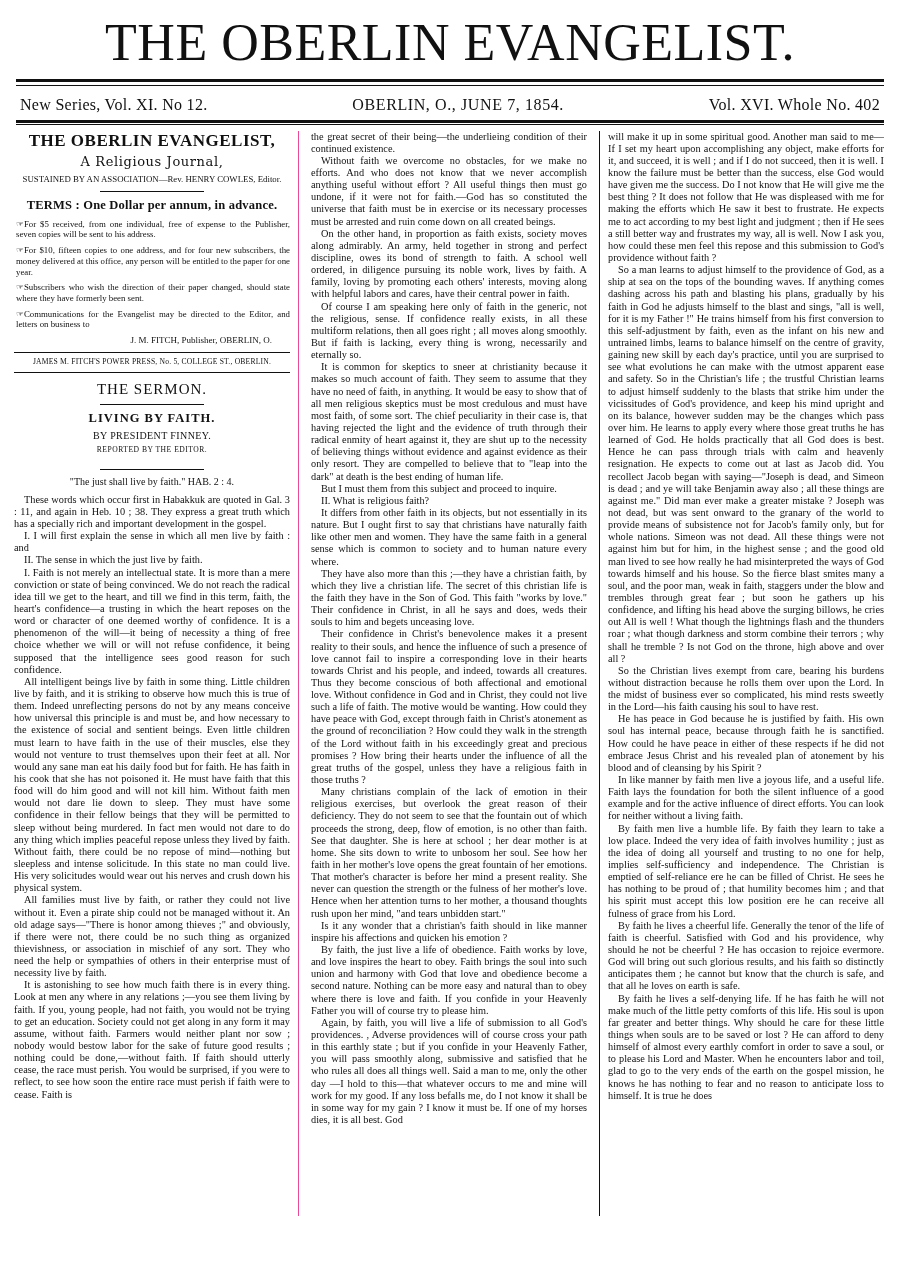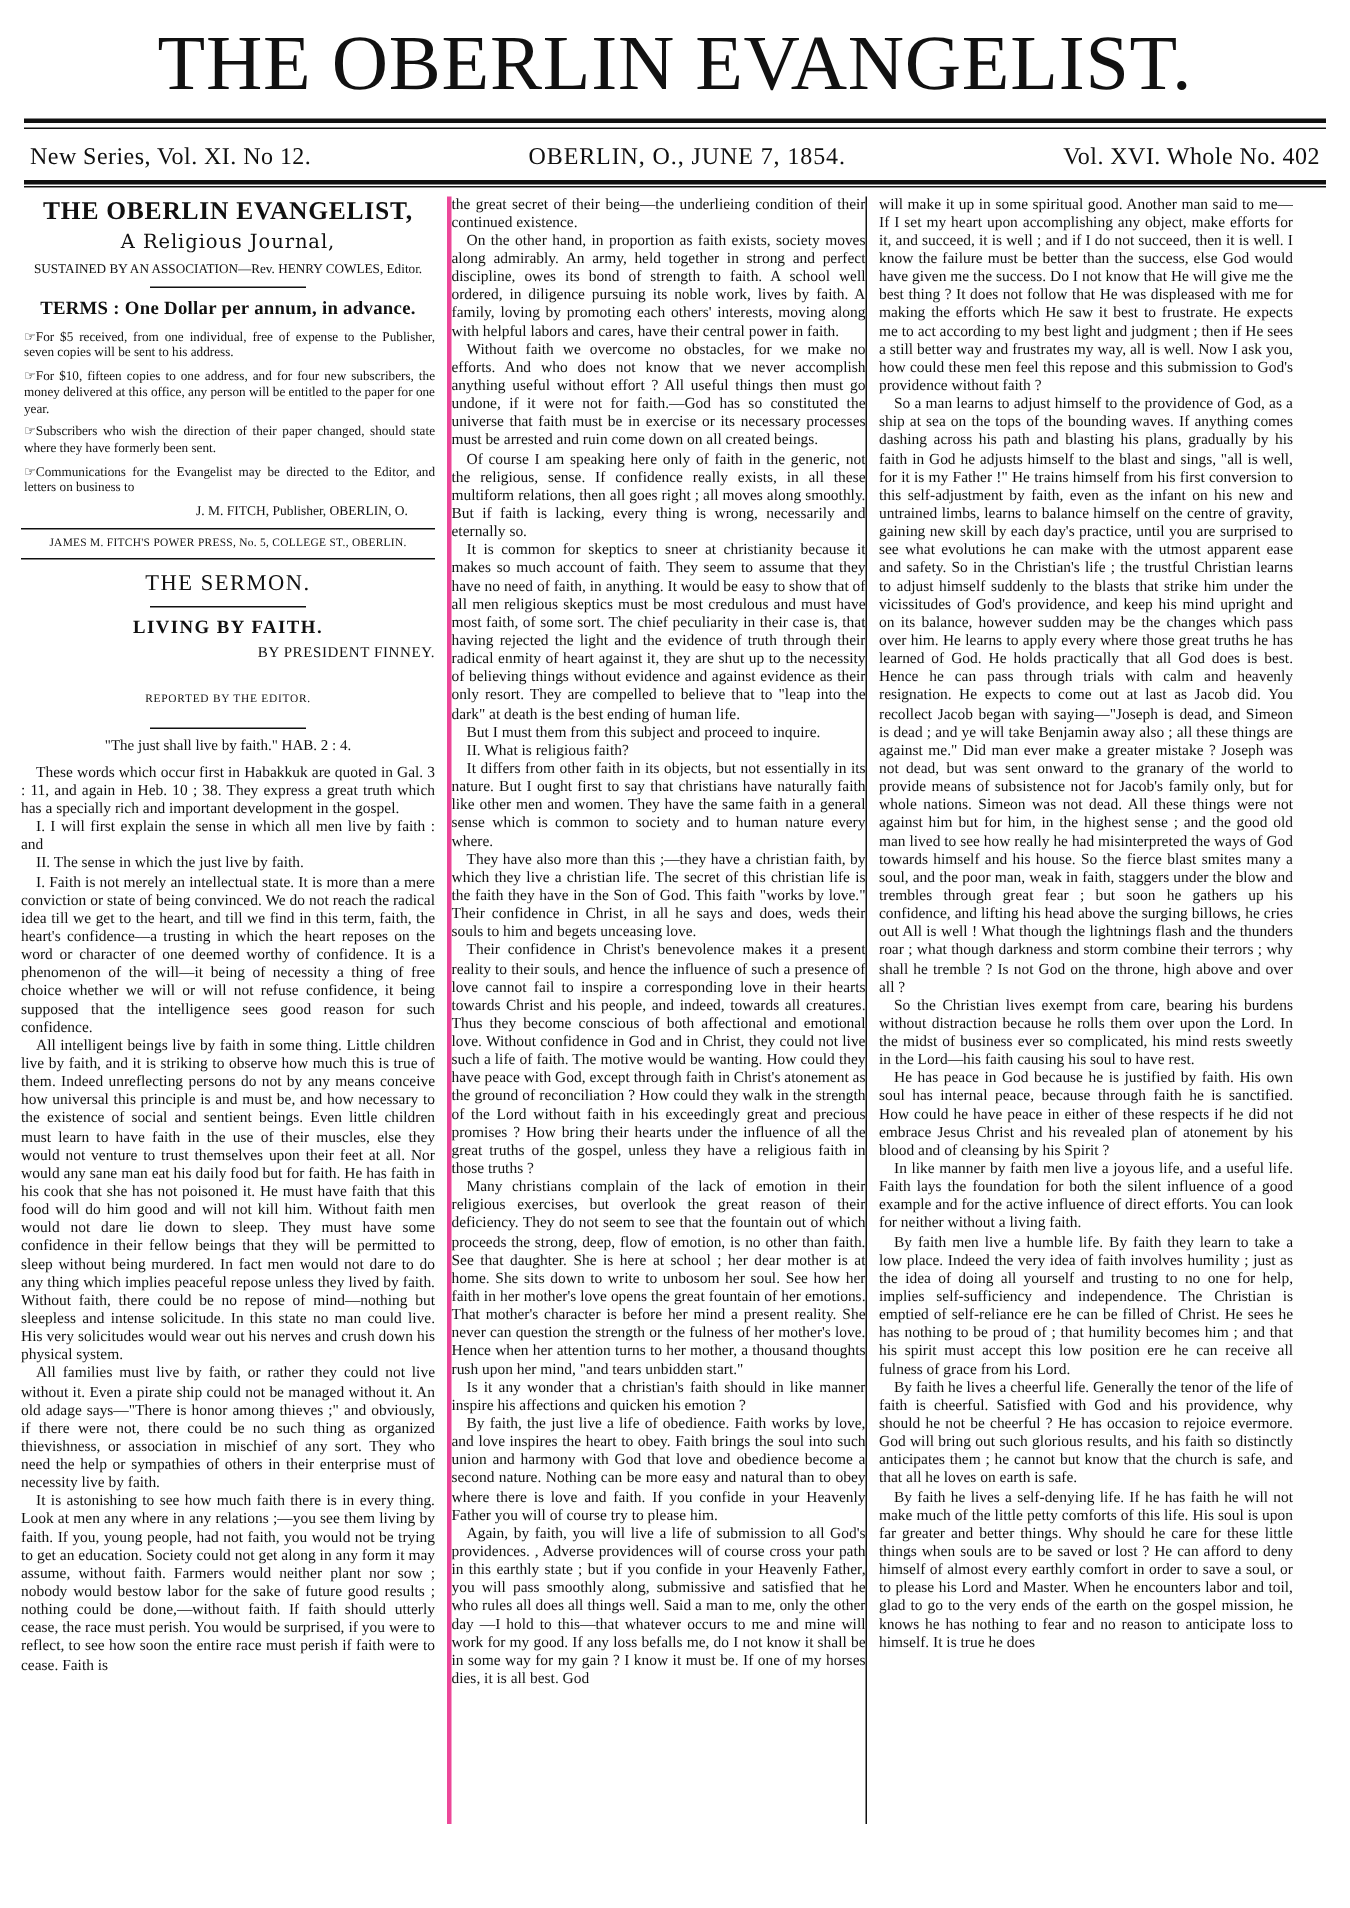--- a/index.html
+++ b/index.html
@@ -69,21 +69,21 @@
     height: 1085px;
   }
   .col {
     width: 276px;
     font-size: 10.3px;
     line-height: 1.18;
     text-align: justify;
     overflow: hidden;
   }
   .col.c1 { padding-right: 8px; }
-  .col.c2 { padding: 0 0; border-left: 3px solid #ec4899; border-right: 1px solid #111; }
+  .col.c2 { padding: 0 12px; border-left: 1px solid #ec4899; border-right: 1px solid #111; }
   .col.c3 { padding-left: 8px; }
   .col p {
     margin: 0;
     text-indent: 10px;
     hyphens: auto;
   }
   .col p.noindent { text-indent: 0; }
 
   
   .nameplate {
@@ -152,24 +152,24 @@
     margin: 8px 0 6px 0;
   }
   .sermon-title {
     text-align: center;
     font-weight: bold;
     font-size: 12.5px;
     letter-spacing: 1px;
     margin: 6px 0 4px 0;
   }
   .sermon-by {
-    text-align: right;
+    text-align: center;
     font-size: 10px;
     letter-spacing: 0.4px;
-    margin-bottom: 20px;
+    margin-bottom: 4px;
   }
   .sermon-rep {
     text-align: center;
     font-size: 7.6px;
     letter-spacing: 0.5px;
     margin-bottom: 14px;
   }
   .sermon-text {
     text-align: center;
     font-size: 10px;
@@ -233,22 +233,22 @@
       <p>I.  I will first explain the sense in which all men live by faith : and</p>
       <p>II.  The sense in which the just live by faith.</p>
       <p>I.  Faith is not merely an intellectual state.  It is more than a mere conviction or state of being convinced.  We do not reach the radical idea till we get to the heart, and till we find in this term, faith, the heart's confidence—a trusting in which the heart reposes on the word or character of one deemed worthy of confidence.  It is a phenomenon of the will—it being of necessity a thing of free choice whether we will or will not refuse confidence, it being supposed that the intelligence sees good reason for such confidence.</p>
       <p>All intelligent beings live by faith in some thing.  Little children live by faith, and it is striking to observe how much this is true of them.  Indeed unreflecting persons do not by any means conceive how universal this principle is and must be, and how necessary to the existence of social and sentient beings.  Even little children must learn to have faith in the use of their muscles, else they would not venture to trust themselves upon their feet at all.  Nor would any sane man eat his daily food but for faith.  He has faith in his cook that she has not poisoned it.  He must have faith that this food will do him good and will not kill him.  Without faith men would not dare lie down to sleep.  They must have some confidence in their fellow beings that they will be permitted to sleep without being murdered.  In fact men would not dare to do any thing which implies peaceful repose unless they lived by faith.  Without faith, there could be no repose of mind—nothing but sleepless and intense solicitude.  In this state no man could live.  His very solicitudes would wear out his nerves and crush down his physical system.</p>
       <p>All families must live by faith, or rather they could not live without it.  Even a pirate ship could not be managed without it.  An old adage says—"There is honor among thieves ;" and obviously, if there were not, there could be no such thing as organized thievishness, or association in mischief of any sort.  They who need the help or sympathies of others in their enterprise must of necessity live by faith.</p>
       <p>It is astonishing to see how much faith there is in every thing.  Look at men any where in any relations ;—you see them living by faith.  If you, young people, had not faith, you would not be trying to get an education.  Society could not get along in any form it may assume, without faith.  Farmers would neither plant nor sow ; nobody would bestow labor for the sake of future good results ; nothing could be done,—without faith.  If faith should utterly cease, the race must perish.  You would be surprised, if you were to reflect, to see how soon the entire race must perish if faith were to cease.  Faith is</p>
     </div>
 
     <div class="col c2">
       <p class="noindent">the great secret of their being—the underlieing condition of their continued existence.</p>
+      <p>Without faith we overcome no obstacles, for we make no efforts.  And who does not know that we never accomplish anything useful without effort ?  All useful things then must go undone, if it were not for faith.—God has so constituted the universe that faith must be in exercise or its necessary processes must be arrested and ruin come down on all created beings.</p>
       <p>On the other hand, in proportion as faith exists, society moves along admirably.  An army, held together in strong and perfect discipline, owes its bond of strength to faith.  A school well ordered, in diligence pursuing its noble work, lives by faith.  A family, loving by promoting each others' interests, moving along with helpful labors and cares, have their central power in faith.</p>
-      <p>Without faith we overcome no obstacles, for we make no efforts.  And who does not know that we never accomplish anything useful without effort ?  All useful things then must go undone, if it were not for faith.—God has so constituted the universe that faith must be in exercise or its necessary processes must be arrested and ruin come down on all created beings.</p>
       <p>Of course I am speaking here only of faith in the generic, not the religious, sense.  If confidence really exists, in all these multiform relations, then all goes right ; all moves along smoothly.  But if faith is lacking, every thing is wrong, necessarily and eternally so.</p>
       <p>It is common for skeptics to sneer at christianity because it makes so much account of faith.  They seem to assume that they have no need of faith, in anything.  It would be easy to show that of all men religious skeptics must be most credulous and must have most faith, of some sort.  The chief peculiarity in their case is, that having rejected the light and the evidence of truth through their radical enmity of heart against it, they are shut up to the necessity of believing things without evidence and against evidence as their only resort.  They are compelled to believe that to "leap into the dark" at death is the best ending of human life.</p>
       <p>But I must them from this subject and proceed to inquire.</p>
       <p>II.   What is religious faith?</p>
       <p>It differs from other faith in its objects, but not essentially in its nature.  But I ought first to say that christians have naturally faith like other men and women.  They have the same faith in a general sense which is common to society and to human nature every where.</p>
       <p>They have also more than this ;—they have a christian faith, by which they live a christian life.  The secret of this christian life is the faith they have in the Son of God.  This faith "works by love."  Their confidence in Christ, in all he says and does, weds their souls to him and begets unceasing love.</p>
       <p>Their confidence in Christ's benevolence makes it a present reality to their souls, and hence the influence of such a presence of love cannot fail to inspire a corresponding love in their hearts towards Christ and his people, and indeed, towards all creatures.  Thus they become conscious of both affectional and emotional love.  Without confidence in God and in Christ, they could not live such a life of faith.  The motive would be wanting.  How could they have peace with God, except through faith in Christ's atonement as the ground of reconciliation ?  How could they walk in the strength of the Lord without faith in his exceedingly great and precious promises ?  How bring their hearts under the influence of all the great truths of the gospel, unless they have a religious faith in those truths ?</p>
       <p>Many christians complain of the lack of emotion in their religious exercises, but overlook the great reason of their deficiency.  They do not seem to see that the fountain out of which proceeds the strong, deep, flow of emotion, is no other than faith.  See that daughter.  She is here at school ; her dear mother is at home.  She sits down to write to unbosom her soul.  See how her faith in her mother's love opens the great fountain of her emotions.  That mother's character is before her mind a present reality.  She never can question the strength or the fulness of her mother's love.  Hence when her attention turns to her mother, a thousand thoughts rush upon her mind, "and tears unbidden start."</p>
       <p>Is it any wonder that a christian's faith should in like manner inspire his affections and quicken his emotion ?</p>
       <p>By faith, the just live a life of obedience.  Faith works by love, and love inspires the heart to obey.  Faith brings the soul into such union and harmony with God that love and obedience become a second nature.  Nothing can be more easy and natural than to obey where there is love and faith.  If you confide in your Heavenly Father you will of course try to please him.</p>

